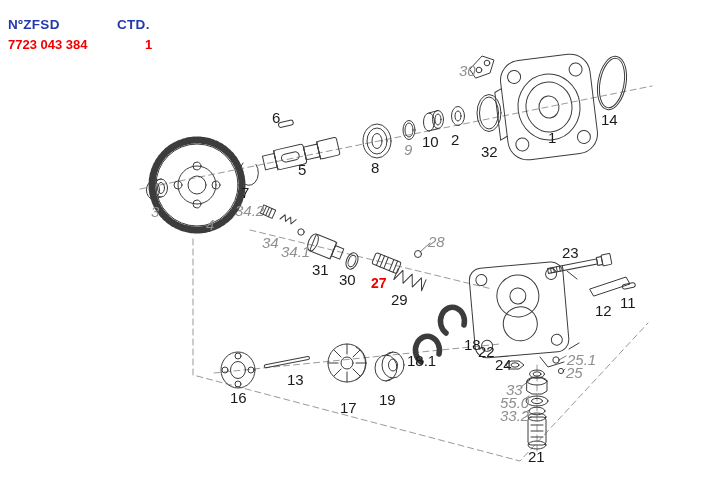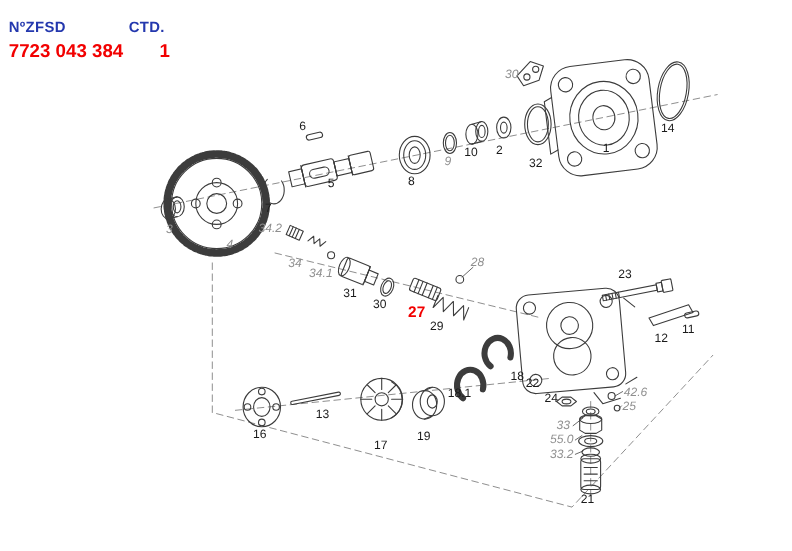--- a/index.html
+++ b/index.html
@@ -13,35 +13,35 @@
 
   
   .catalog-table { position: absolute; top: 0; left: 0; width: 720px; height: 44px; }
   .hdr {
     position: absolute; top: 4px;
     font-weight: bold; font-size: 13.5px; letter-spacing: .3px;
     color: var(--c-header-text, #2438ae); white-space: nowrap;
   }
   .val {
     position: absolute; top: 24px;
-    font-weight: bold; font-size: 17px;
+    font-weight: bold; font-size: 13px;
     color: var(--c-highlight-text, #f20000); white-space: nowrap;
   }
   .hdr.c1, .val.c1 { left: 8px; }
   .hdr.c2 { left: 117px; }
   .val.c2 { left: 145px; }
   .hdr.c3, .val.c3 { left: 182px; }
 
   
   svg.drawing { position: absolute; left: 0; top: 0; }
   .ink { stroke: var(--c-line, #3c3c3c); }
 
   
   .part-label {
-    position: absolute; font-size: 11px; line-height: 1;
+    position: absolute; font-size: 15px; line-height: 1;
     color: var(--c-label-text, #1a1a1a); white-space: nowrap;
   }
   .part-label.muted { color: var(--c-muted-label-text, #8f8f8f); font-style: italic; }
   .part-label.highlight {
     color: var(--c-highlight-text, #f20000);
     font-weight: bold; font-size: 14px;
   }
 </style>
 </head>
 <body>
@@ -293,21 +293,21 @@
       <span class="part-label" style="left: 312px; top: 249px;">31</span>
       <span class="part-label" style="left: 339px; top: 259px;">30</span>
       <span class="part-label highlight" style="left: 371px; top: 263px;">27</span>
       <span class="part-label muted" style="left: 428px; top: 221px;">28</span>
       <span class="part-label" style="left: 391px; top: 279px;">29</span>
       <span class="part-label" style="left: 562px; top: 232px;">23</span>
       <span class="part-label" style="left: 620px; top: 282px;">11</span>
       <span class="part-label" style="left: 595px; top: 290px;">12</span>
       <span class="part-label" style="left: 478px; top: 331px;">22</span>
       <span class="part-label" style="left: 495px; top: 344px;">24</span>
-      <span class="part-label muted" style="left: 567px; top: 339px;">42.6</span>
+      <span class="part-label muted" style="left: 567px; top: 339px;">25.1</span>
       <span class="part-label muted" style="left: 566px; top: 352px;">25</span>
       <span class="part-label muted" style="left: 506px; top: 369px;">33</span>
       <span class="part-label muted" style="left: 500px; top: 382px;">55.0</span>
       <span class="part-label muted" style="left: 500px; top: 395px;">33.2</span>
       <span class="part-label" style="left: 528px; top: 436px;">21</span>
       <span class="part-label" style="left: 230px; top: 377px;">16</span>
       <span class="part-label" style="left: 287px; top: 359px;">13</span>
       <span class="part-label" style="left: 340px; top: 387px;">17</span>
       <span class="part-label" style="left: 379px; top: 379px;">19</span>
       <span class="part-label" style="left: 407px; top: 340px;">18.1</span>

